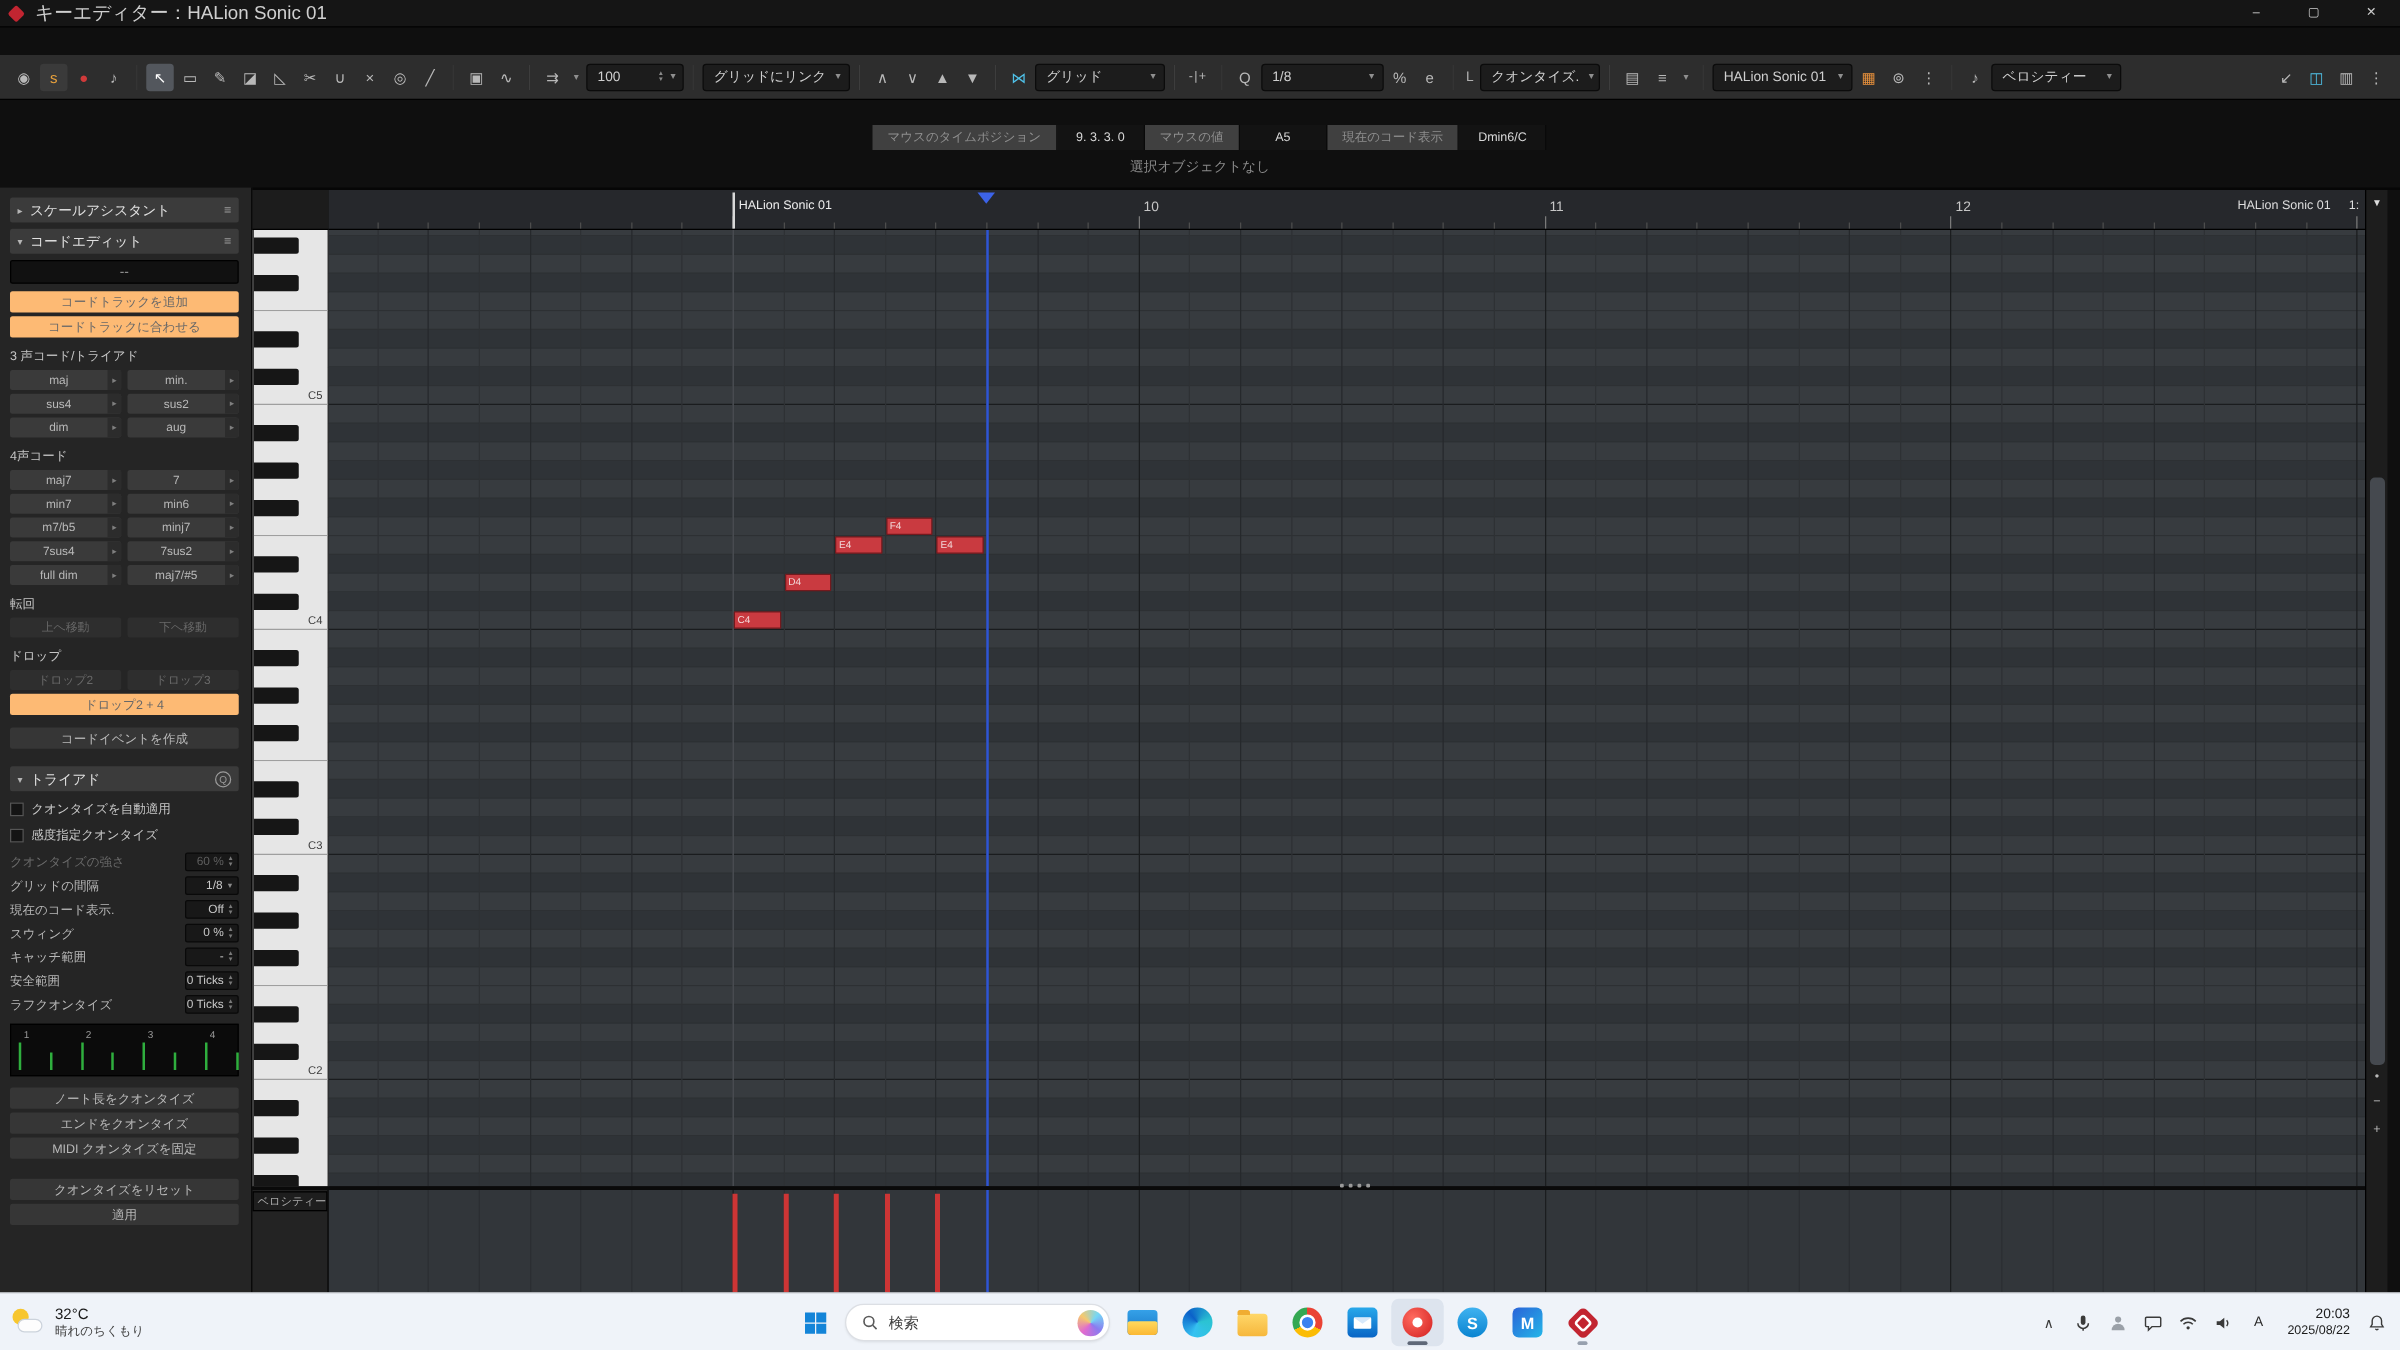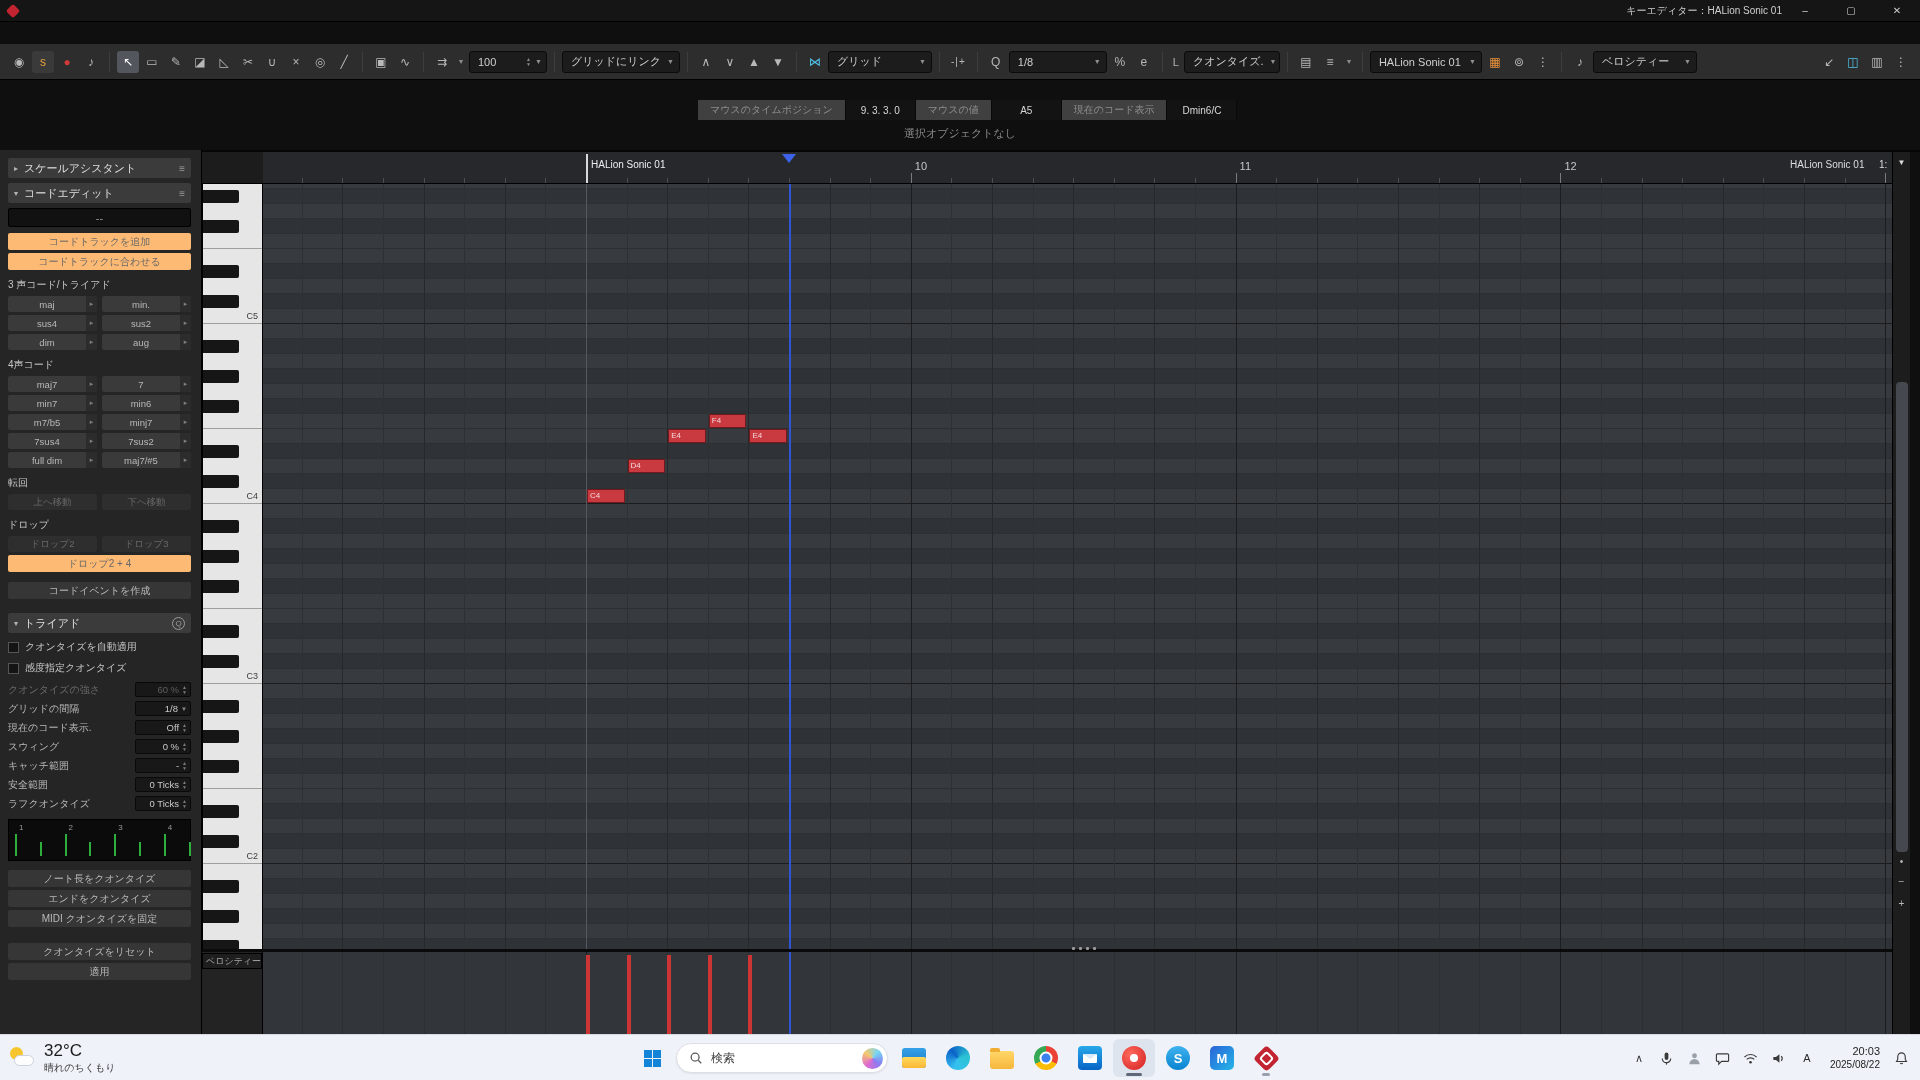--- a/index.html
+++ b/index.html
@@ -4,21 +4,21 @@
 <style>
 *{margin:0;padding:0;box-sizing:border-box;}
 html,body{width:1920px;height:1080px;overflow:hidden;background:#0f0f0f;
   font-family:"Liberation Sans","DejaVu Sans",sans-serif;}
 #screen{position:relative;width:1920px;height:1080px;}
 
 
 #titlebar{position:absolute;left:0;top:0;width:1920px;height:22px;background:#151515;
   display:flex;align-items:center;border-bottom:1px solid #000;}
 .tb-icon{width:10px;height:10px;background:#c22531;transform:rotate(45deg);margin:0 10px 0 8px;border-radius:2px;}
-.tb-title{font-size:10px;color:#cfcfcf;flex:1;text-align:right;}
+.tb-title{font-size:15px;color:#cfcfcf;flex:1;}
 .tb-ctrls{display:flex;height:22px;}
 .tb-btn{width:46px;height:22px;display:flex;align-items:center;justify-content:center;
   color:#cccccc;font-size:10px;}
 
 #menubar{position:absolute;left:0;top:22px;width:1920px;height:22px;background:#151515;
   display:flex;align-items:center;padding-left:4px;border-bottom:1px solid #000;}
 .mi{font-size:11px;color:#c8c8c8;padding:0 11px;height:100%;display:flex;align-items:center;}
 
 
 #toolbar{position:absolute;left:0;top:44px;width:1920px;height:36px;background:#2d2d2d;
@@ -80,21 +80,21 @@
 .chordtxt{flex:1;text-align:center;font-size:9.5px;color:#b9b9b9;white-space:nowrap;}
 .chordbtn.dis .chordtxt{color:#686868;}
 .chordarr{width:11px;height:100%;background:#2c2c2c;color:#7f7f7f;font-size:7px;
   display:flex;align-items:center;justify-content:center;}
 .chk{display:flex;align-items:center;gap:6px;margin:7px 0;}
 .chkbox{width:11px;height:11px;background:#141414;border:1px solid #555;}
 .chklabel{font-size:10px;color:#c8c8c8;white-space:nowrap;}
 .qrow{display:flex;align-items:center;justify-content:space-between;margin:4px 0;}
 .qlabel{font-size:10px;color:#b8b8b8;white-space:nowrap;}
 .qrow.dis .qlabel{color:#6a6a6a;}
-.qval{width:56px;height:15px;background:#181818;border:1px solid #090909;border-radius:2px;
+.qval{width:43px;height:15px;background:#181818;border:1px solid #090909;border-radius:2px;
   display:flex;align-items:center;justify-content:flex-end;padding:0 3px 0 4px;gap:3px;}
 .qvaltext{font-size:9.5px;color:#c9c9c9;white-space:nowrap;}
 .qrow.dis .qvaltext{color:#5f5f5f;}
 .qstep{display:flex;flex-direction:column;font-size:5px;line-height:5px;color:#7a7a7a;}
 .qdroparrow{font-size:6px;color:#8a8a8a;}
 #qviz{position:relative;height:42px;background:#0b0b0b;border:1px solid #000;margin:8px 0 9px;}
 .qtick{position:absolute;bottom:4px;width:2px;height:14px;background:#2fae3e;}
 .qtick.tall{height:22px;}
 .qnum{position:absolute;top:3px;font-size:8px;color:#9a9a9a;}
 .qgap{height:10px;}
@@ -144,21 +144,21 @@
 .sb-arrow{position:absolute;left:0;top:6px;width:100%;text-align:center;font-size:8px;color:#dcdcdc;}
 .sb-thumb{position:absolute;left:3px;top:230px;width:12px;height:470px;background:#45494f;border-radius:4px;}
 .sb-zoom{position:absolute;left:0;width:100%;text-align:center;font-size:10px;color:#b9b9b9;}
 
 
 #taskbar{position:absolute;left:0;top:1034px;width:1920px;height:46px;background:#eff3f9;border-top:1px solid #d7dbe1;}
 #weather{position:absolute;left:8px;top:0;height:46px;display:flex;align-items:center;gap:8px;}
 .w-icon{position:relative;width:28px;height:26px;}
 .sun{position:absolute;left:2px;top:2px;width:13px;height:13px;border-radius:50%;background:#f7c62e;}
 .cloud{position:absolute;left:6px;top:10px;width:20px;height:11px;border-radius:8px;background:#fdfdfd;border:1px solid #ccd3dc;}
-.w-temp{font-size:17px;color:#1a1a1a;}
+.w-temp{font-size:12px;color:#1a1a1a;}
 .w-desc{font-size:10px;color:#3d3d3d;}
 #tb-center{position:absolute;left:0;top:0;width:1920px;height:46px;display:flex;align-items:center;justify-content:center;gap:4px;}
 .start{width:40px;height:38px;border-radius:6px;display:flex;align-items:center;justify-content:center;}
 .winlogo{display:grid;grid-template-columns:8px 8px;grid-template-rows:8px 8px;gap:1px;}
 .winlogo i{background:#1384d8;display:block;}
 .search{width:212px;height:30px;background:#fff;border:1px solid #dcdfe4;border-radius:15px;
   display:flex;align-items:center;gap:8px;padding:0 4px 0 12px;box-shadow:0 1px 2px rgba(0,0,0,.07);}
 .search span{flex:1;font-size:12px;color:#3f3f3f;}
 .copilot{width:21px;height:21px;border-radius:50%;background:conic-gradient(from 40deg,#75d7f5,#8a7bf0,#e06bd0,#f5c96e,#75d7f5);}
 #apps{display:flex;align-items:center;}

